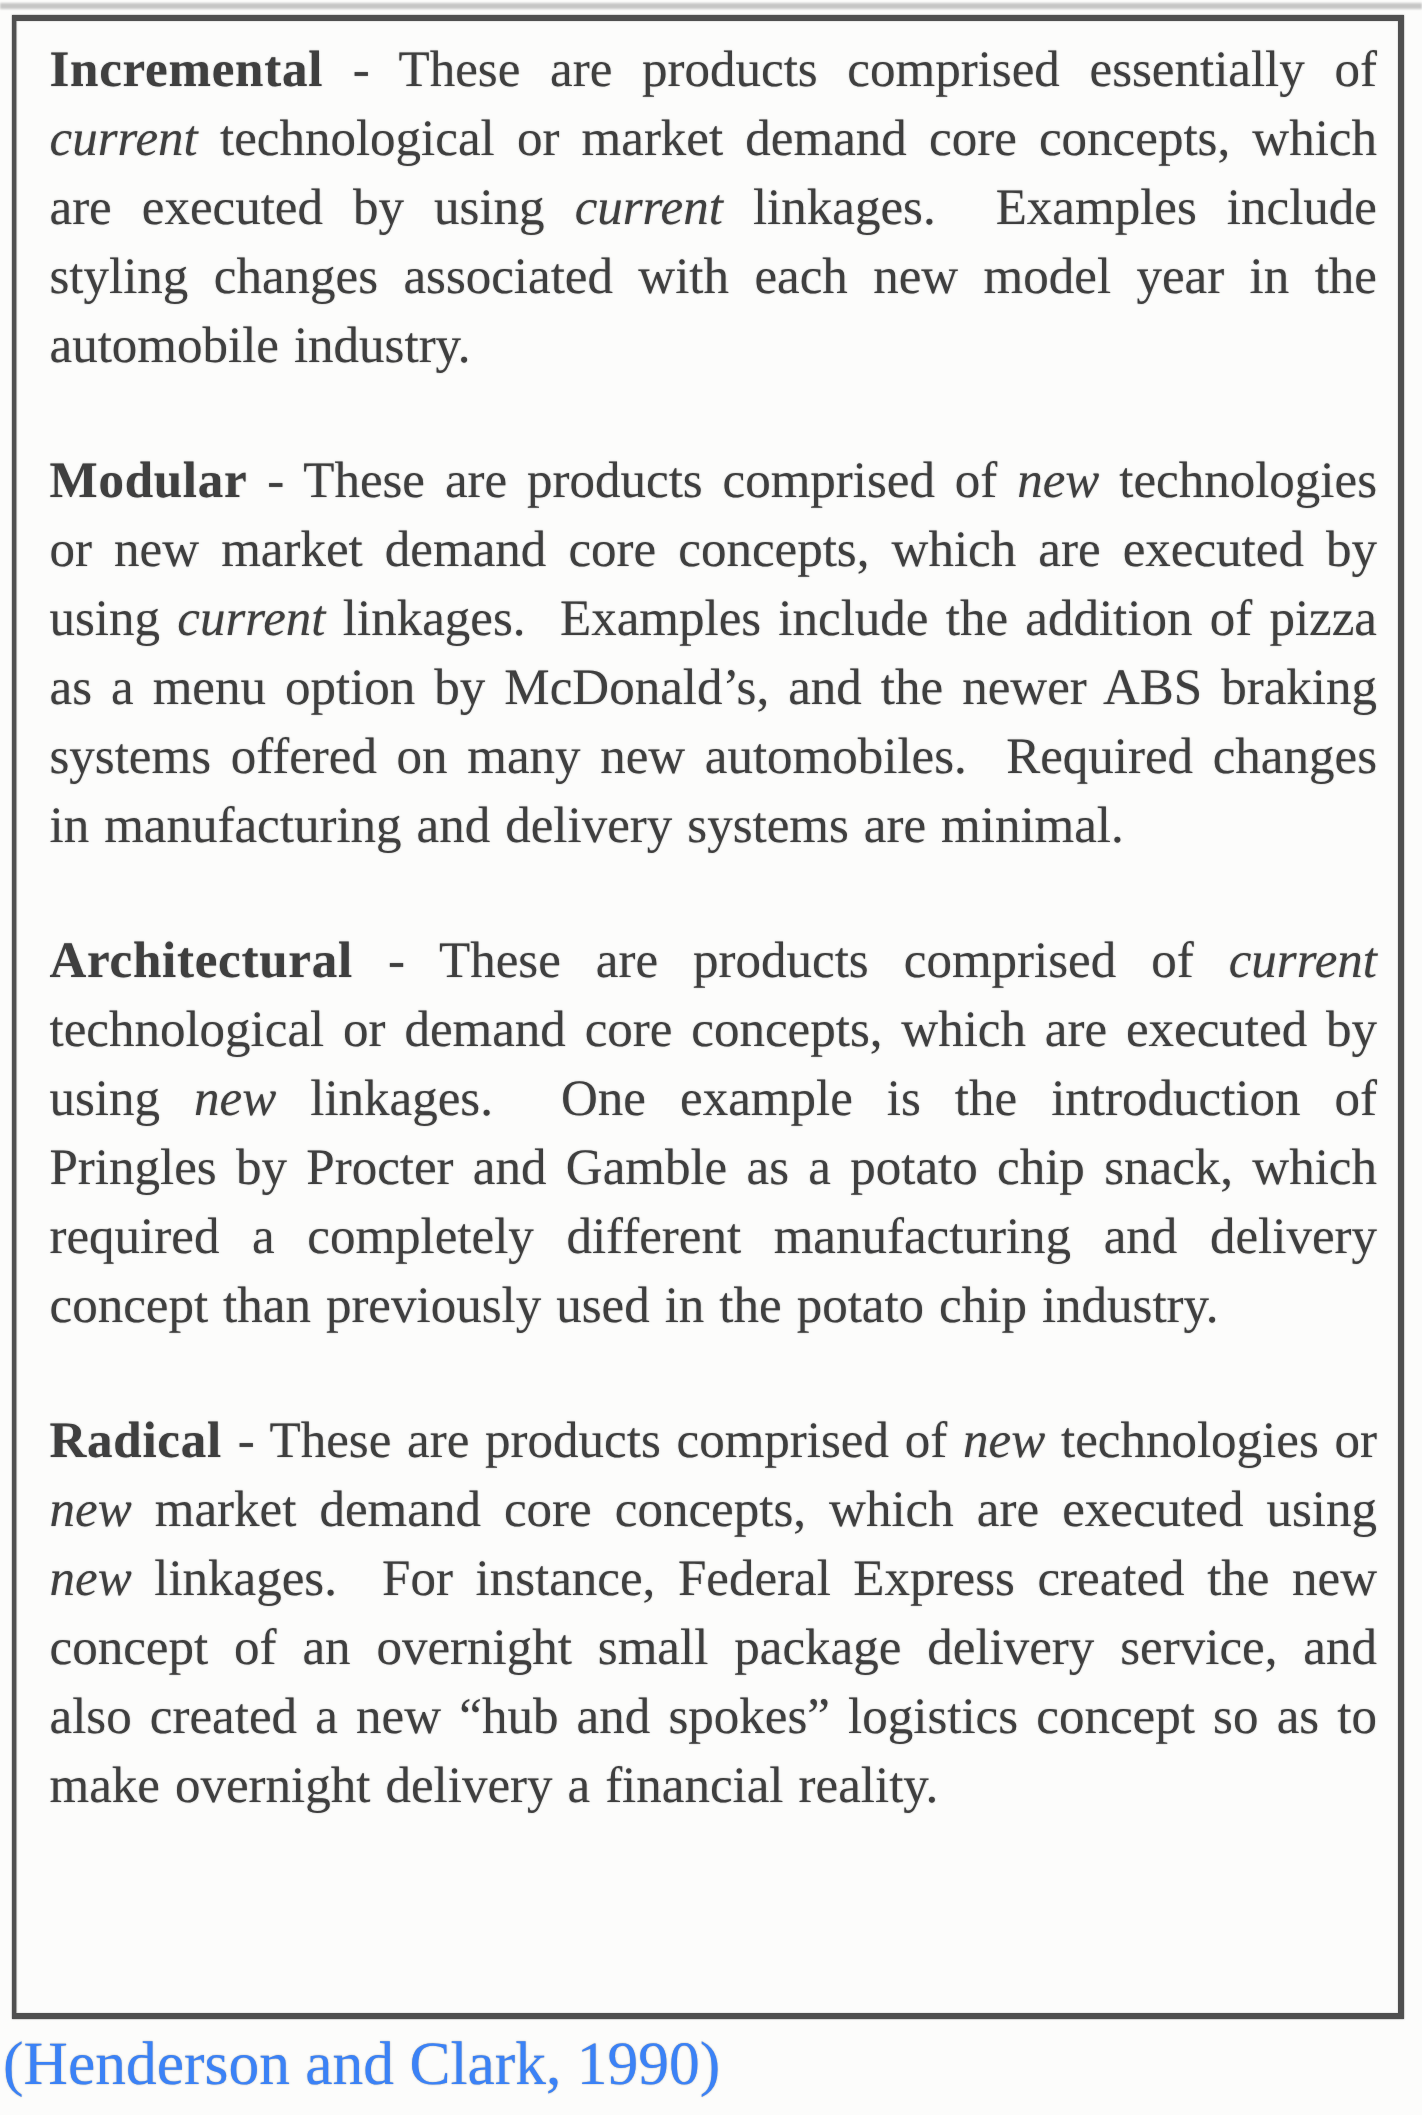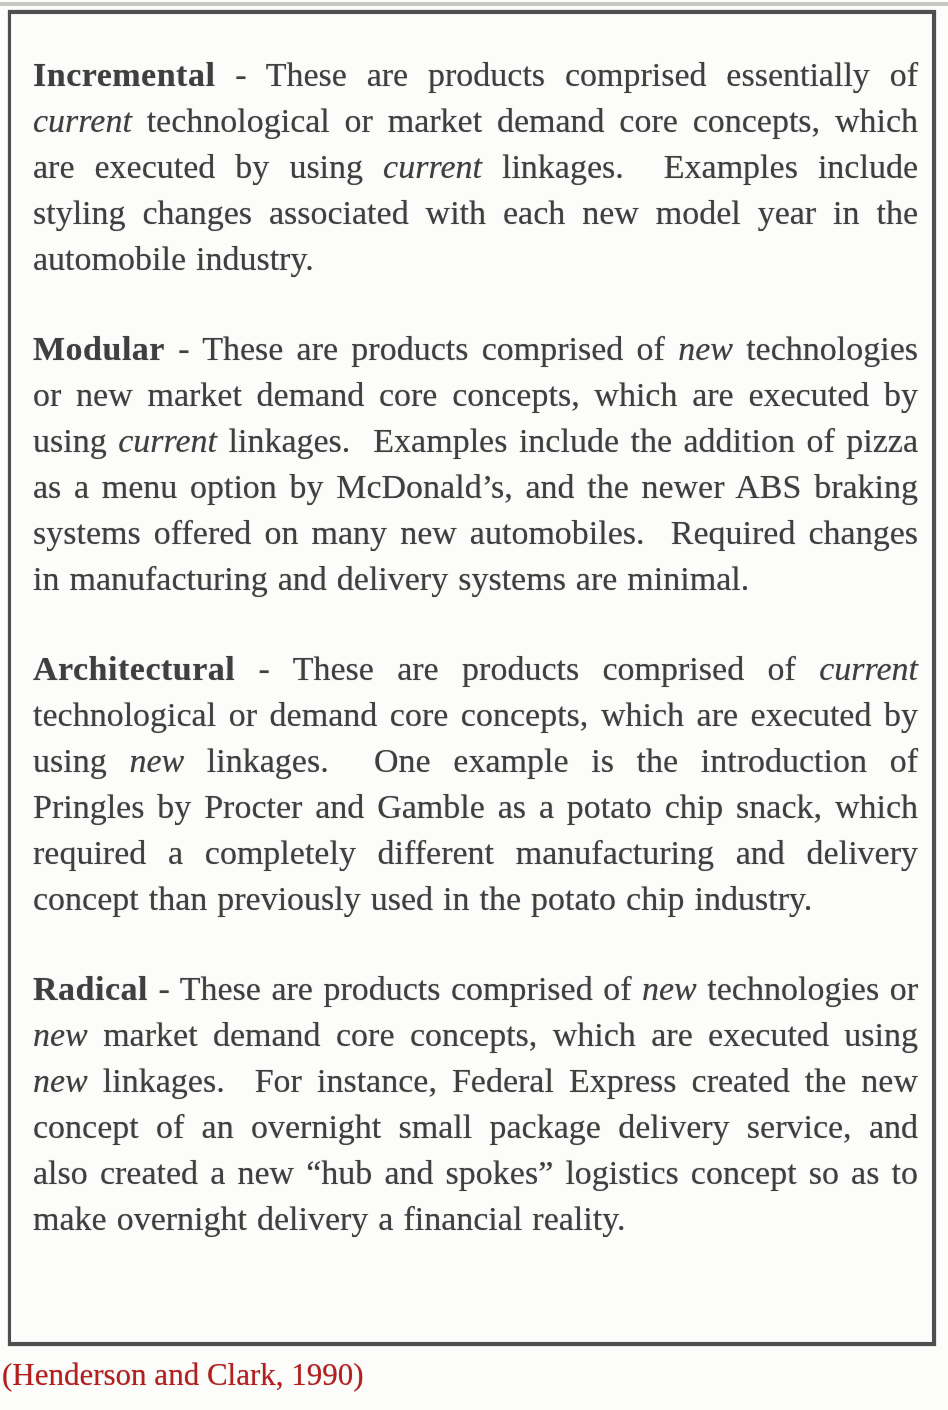--- a/index.html
+++ b/index.html
@@ -33,21 +33,21 @@
   .box {
     position: absolute;
     left: 8px;
     top: 10px;
     width: 928px;
     height: 1336px;
     box-sizing: border-box;
     border: 4px solid var(--border, #4f4f4f);
     border-left-width: 3px;
     box-shadow: 0 0 1px rgba(80,80,80,.7), inset 0 0 1px rgba(80,80,80,.5);
-    padding: 38px 14px 20px 22px;
+    padding: 10px 14px 20px 22px;
     overflow: hidden;
     background: transparent;
   }
   .para {
     margin: 0 0 44px 0;
     font-size: 34px;
     line-height: 46px;
     color: var(--ink, #3f3f3f);
     text-align: justify;
     white-space: pre-wrap;
@@ -61,23 +61,23 @@
     font-weight: bold;
     letter-spacing: 0.5px;
   }
   .para .i {
     font-style: italic;
   }
   .citation {
     position: absolute;
     left: 2px;
     top: 1350px;
-    font-size: 31px;
+    font-size: 41px;
     line-height: 50px;
-    color: #b91c1c;
+    color: #3b82f6;
     text-shadow: 0 0 1px rgba(70,70,70,.55);
     white-space: nowrap;
   }
 </style>
 </head>
 <body style="--ink: #3f3f3f; --border: #4f4f4f; --paper: #fcfcfb;">
 
 <div class="page">
   <div class="scan-line"></div>
   <div class="box">

